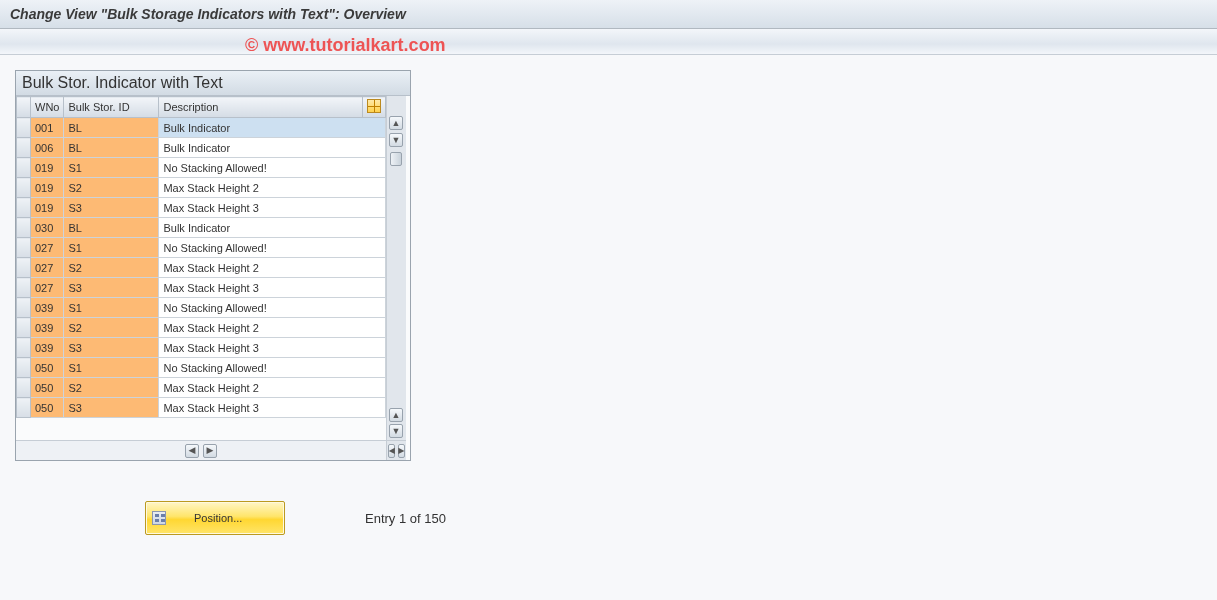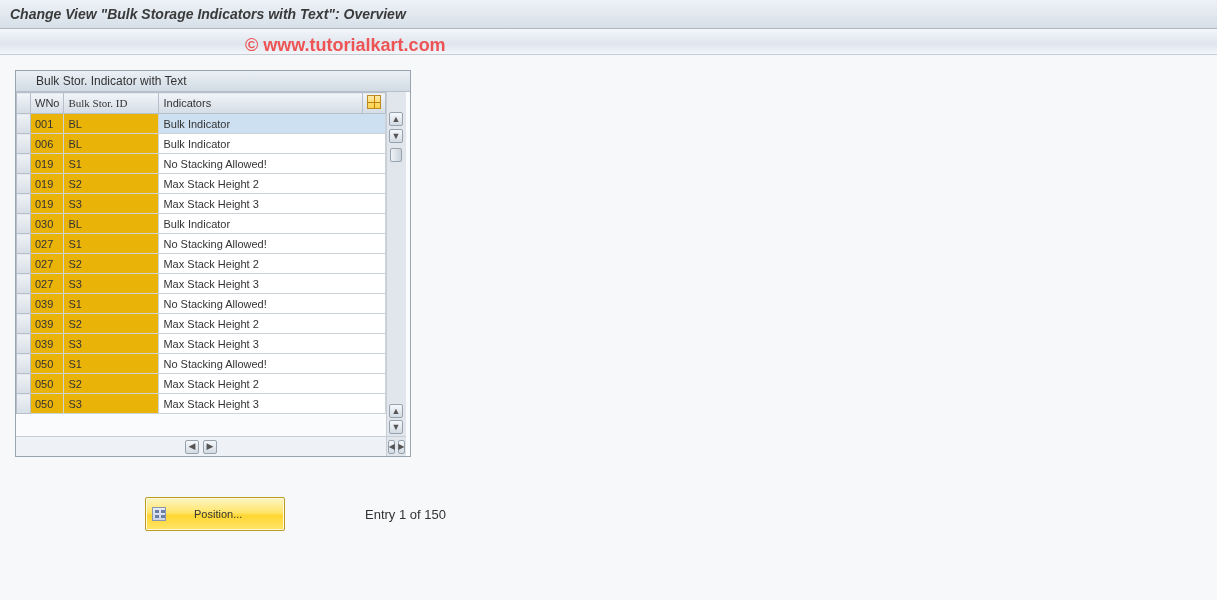--- a/index.html
+++ b/index.html
@@ -46,22 +46,22 @@
       padding: 15px 15px;
     }
     .panel {
       width: 396px;
       border: 1px solid #9aa4ae;
       background: #fafbfc;
     }
     .panel-header {
       background: linear-gradient(to bottom, #eaf0f6 0%, #d2dbe4 100%);
       border-bottom: 1px solid #b7c0ca;
-      padding: 3px 20px;
-      font-size: 12px;
+      padding: 3px 6px;
+      font-size: 16px;
     }
     .table-wrap {
       display: grid;
       grid-template-columns: 370px 20px;
       grid-template-rows: 344px 20px;
     }
     .table-scroll {
       overflow: hidden;
     }
     table.sap {
@@ -86,30 +86,30 @@
       background: #fff;
       white-space: nowrap;
       font-size: 11px;
     }
     table.sap td.sel {
       background: linear-gradient(to bottom, #eef2f6 0%, #d7dee6 100%);
       border: 1px solid #b7c0ca;
       width: 14px;
     }
     table.sap td.ro {
-      background: #eab308;
+      background: #fdba74;
     }
     table.sap td.selected {
       background: #cde0f1;
     }
     th.sel-h {
       width: 14px;
     }
     th.col-wno { width: 30px; }
-    th.col-id { width: 95px; font-family: Liberation Serif, serif; }
+    th.col-id { width: 95px; }
     th.col-desc { }
     th.col-cfg {
       width: 20px;
       text-align: center;
       padding: 0;
       background: linear-gradient(to bottom, #fff2c9, #ffe07a);
     }
     .cfg-icon {
       display: inline-block;
       width: 14px;
@@ -238,21 +238,21 @@
     <div class="panel-header">Bulk Stor. Indicator with Text</div>
     <div class="table-wrap">
 
       <div class="table-scroll">
         <table class="sap">
           <thead>
             <tr>
               <th class="sel-h"></th>
               <th class="col-wno">WNo</th>
               <th class="col-id">Bulk Stor. ID</th>
-              <th class="col-desc">Indicators</th>
+              <th class="col-desc">Description</th>
               <th class="col-cfg"><span class="cfg-icon"></span></th>
             </tr>
           </thead>
           <tbody id="tbody">
               <tr>
                 <td class="sel"></td>
                 <td class="ro">001</td>
                 <td class="ro">BL</td>
                 <td class="selected" colspan="2">Bulk Indicator</td>
               </tr>

